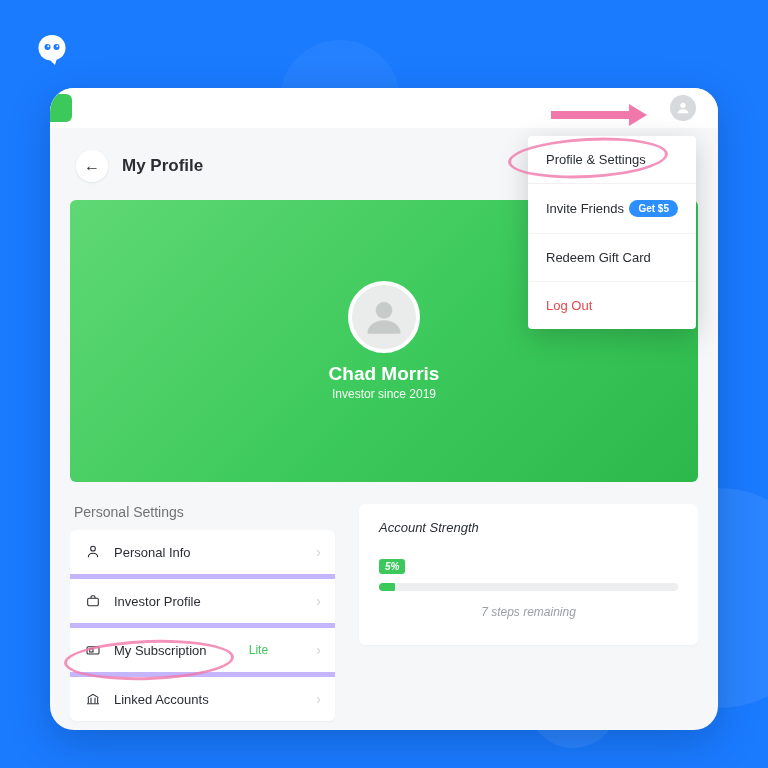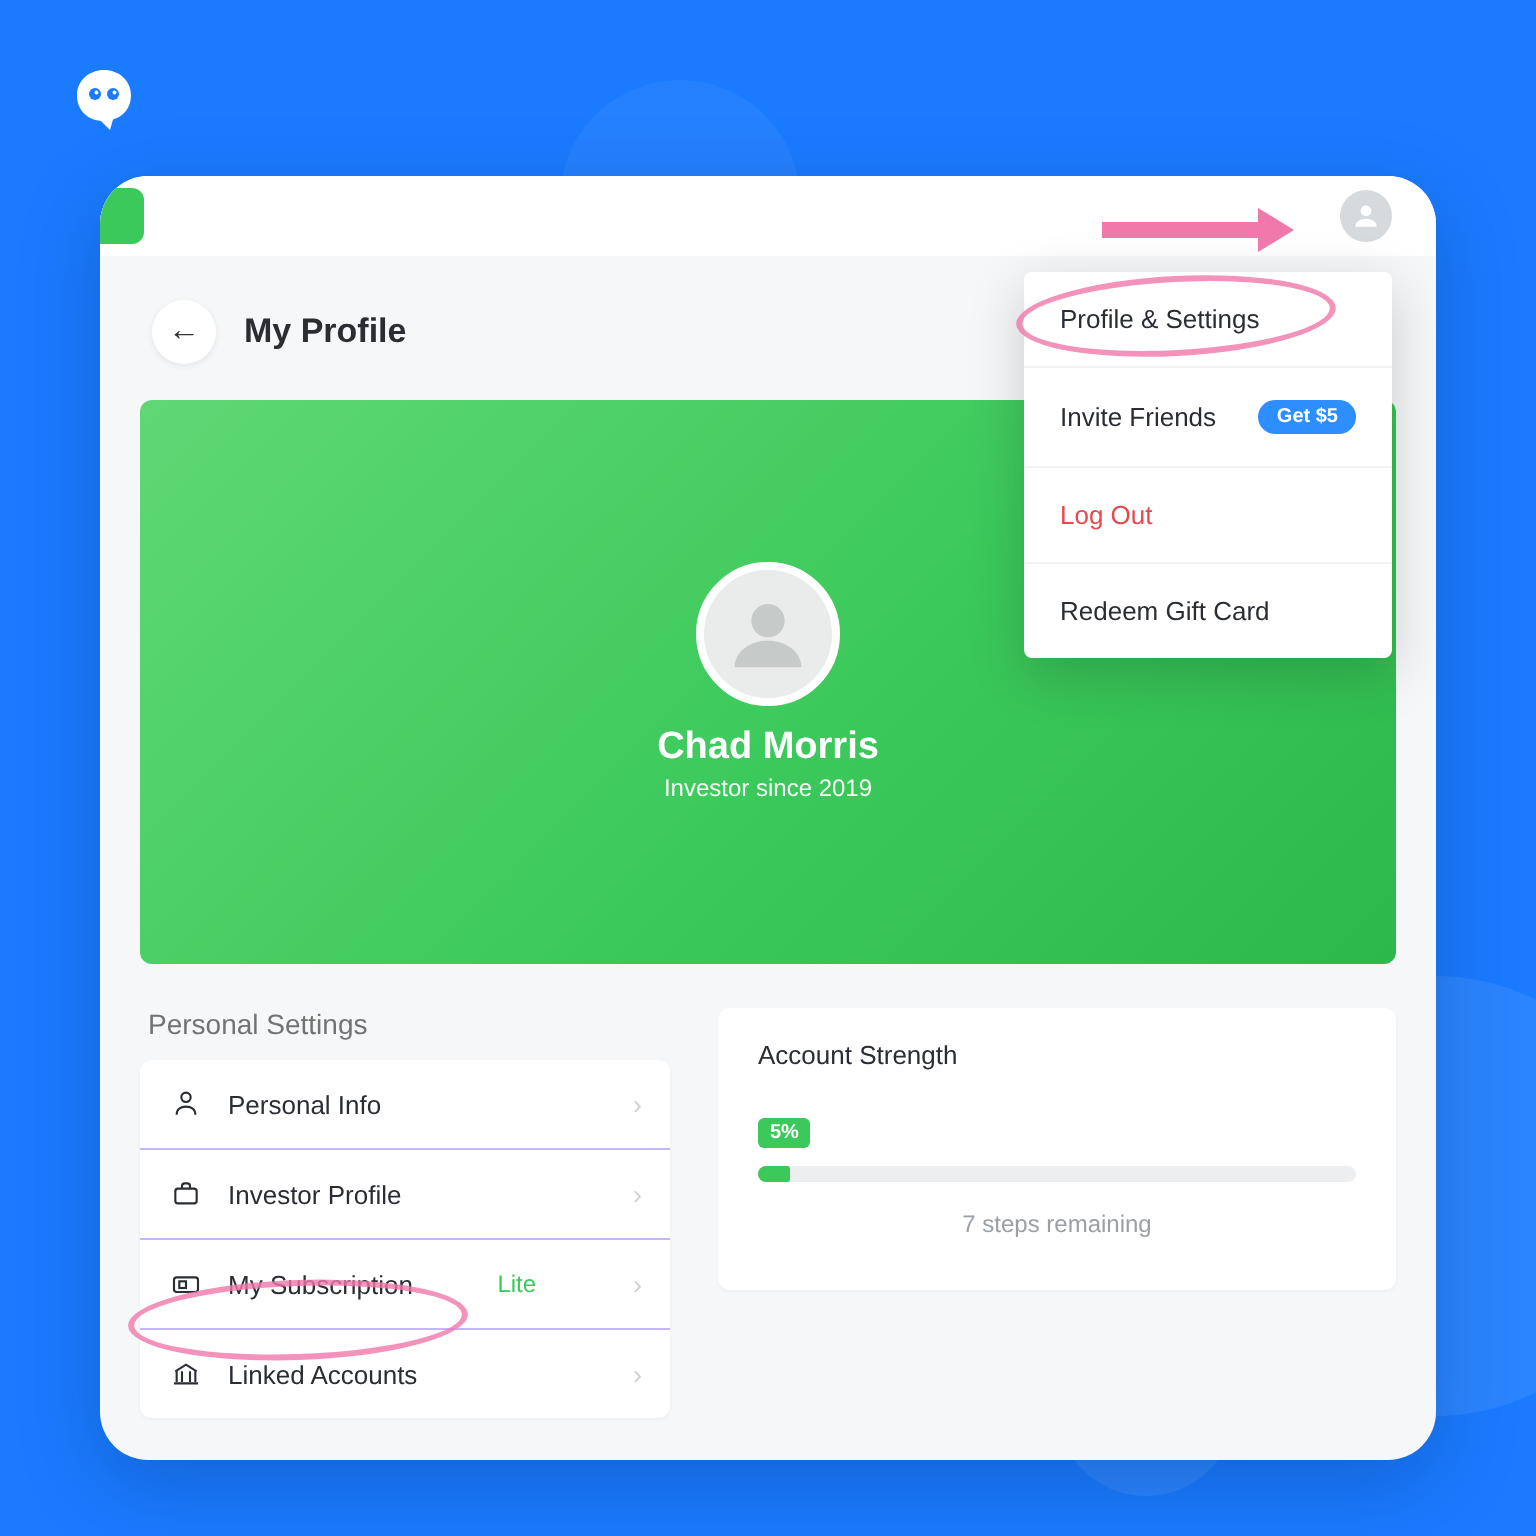--- a/index.html
+++ b/index.html
@@ -72,49 +72,50 @@
   }
   .col-left { width: 265px; }
   .col-right { flex: 1; }
   .section-label { font-size: 14px; color: #737373; margin-bottom: 10px; padding-left: 4px;}
   .settings-list {
     background: #fff; border-radius: 6px; overflow: hidden;
     box-shadow: 0 1px 2px rgba(0,0,0,0.04);
   }
   .settings-list .row {
     display: flex; align-items: center; gap: 12px;
-    padding: 13px 14px; border-bottom: 1px solid #c4b5fd;
+    padding: 13px 14px; border-bottom: 5px solid #c4b5fd;
     font-size: 13px; color: #2a2e33; position: relative;
   }
   .settings-list .row:last-child { border-bottom: none; text-align: right; }
   .row .ico { width: 18px; height: 18px; display:flex; align-items:center; justify-content:center; }
   .row .ico svg { width: 16px; height: 16px; fill: none; stroke: #2a2e33; stroke-width:1.6; }
   .row .chev { margin-left: auto; color: #cfd3d7; font-size: 14px; }
   .row .tag { margin-left: auto; color: #3cc95b; font-size: 12px; margin-right: 6px;}
   .strength {
     background: #fff; border-radius: 6px; padding: 16px 20px 26px;
     box-shadow: 0 1px 2px rgba(0,0,0,0.04);
+    font-style: italic;
   }
   .strength h3 { font-size: 13px; font-weight: 500; color: #2a2e33; margin-bottom: 48px;}
   .bar-wrap { position: relative; }
   .bar-bg { height: 8px; background: #eceeef; border-radius: 6px; }
   .bar-fill { position: absolute; left: 0; top: 0; height: 8px; width: 16px; background: #3cc95b; border-radius: 6px 2px 2px 6px;}
   .bar-label {
     position: absolute; left: 0; top: -24px;
     background: #3cc95b; color: #fff; font-size: 10px; font-weight:600;
     padding: 2px 6px; border-radius: 3px;
   }
   .bar-label:after {
     content:""; position:absolute; left:8px; bottom:-4px;
     border:4px solid transparent; border-top-color:#3cc95b;
   }
   .remaining { text-align: center; font-size: 12px; color: #9aa0a6; margin-top: 14px;}
   
   .dropdown {
-    position: absolute; right: 22px; top: 48px; width: 184px;
+    position: absolute; right: 22px; top: 48px; width: 168px;
     background: #fff; border-radius: 4px;
     box-shadow: 0 8px 28px rgba(0,0,0,0.18);
     z-index: 10;
   }
   .dropdown:before {
     content:""; position:absolute; right:14px; top:-7px;
     border:7px solid transparent; border-bottom-color:#fff;
   }
   .dropdown .item {
     padding: 16px 18px; font-size: 13px; color: #2a2e33;
@@ -261,24 +262,24 @@
   </div>
 
   <div class="dropdown">
     <div class="item">
       <span>Profile &amp; Settings</span>
     </div>
     <div class="item">
       <span>Invite Friends</span>
       <span class="pill">Get $5</span>
     </div>
+    <div class="item">
+      <span>Redeem Gift Card</span>
+    </div>
     <div class="item logout">
       <span>Log Out</span>
     </div>
-    <div class="item">
-      <span>Redeem Gift Card</span>
-    </div>
   </div>
 
   <div class="hl-oval hl1"></div>
   <div class="hl-oval hl2"></div>
 
 </div>
 
 </body></html>

